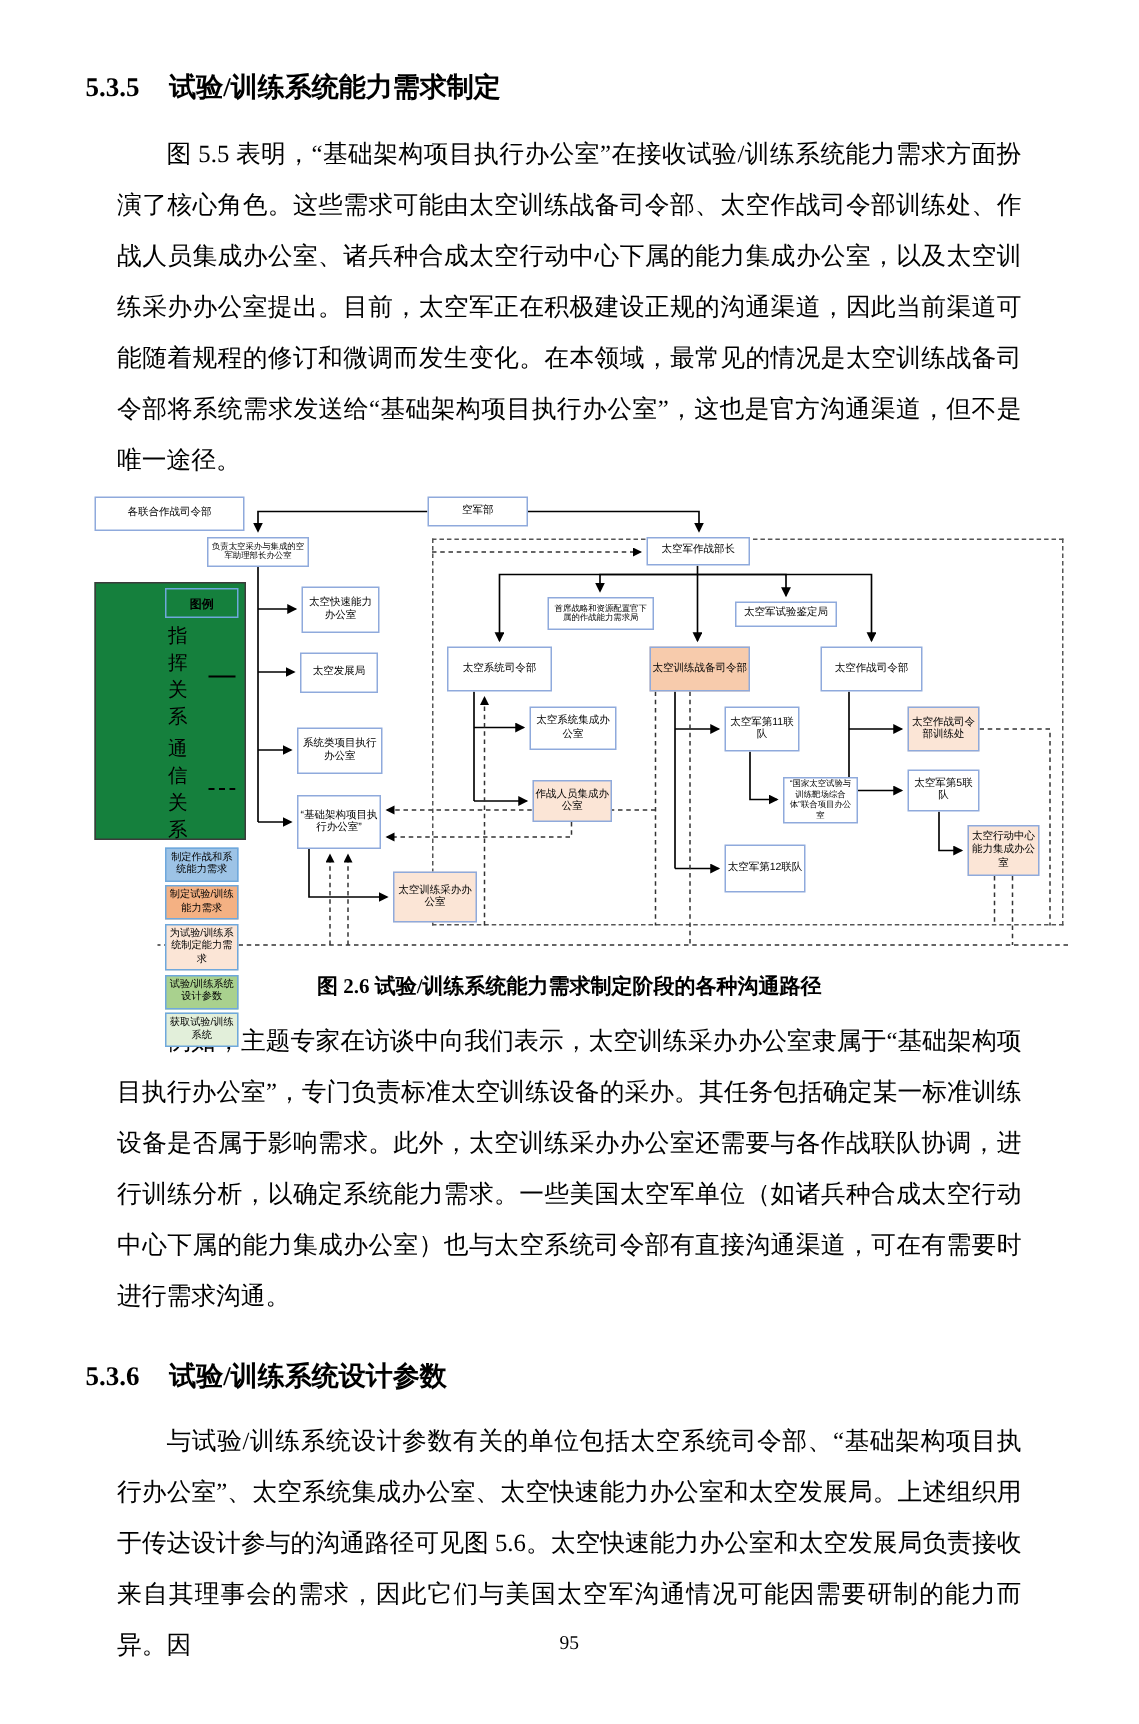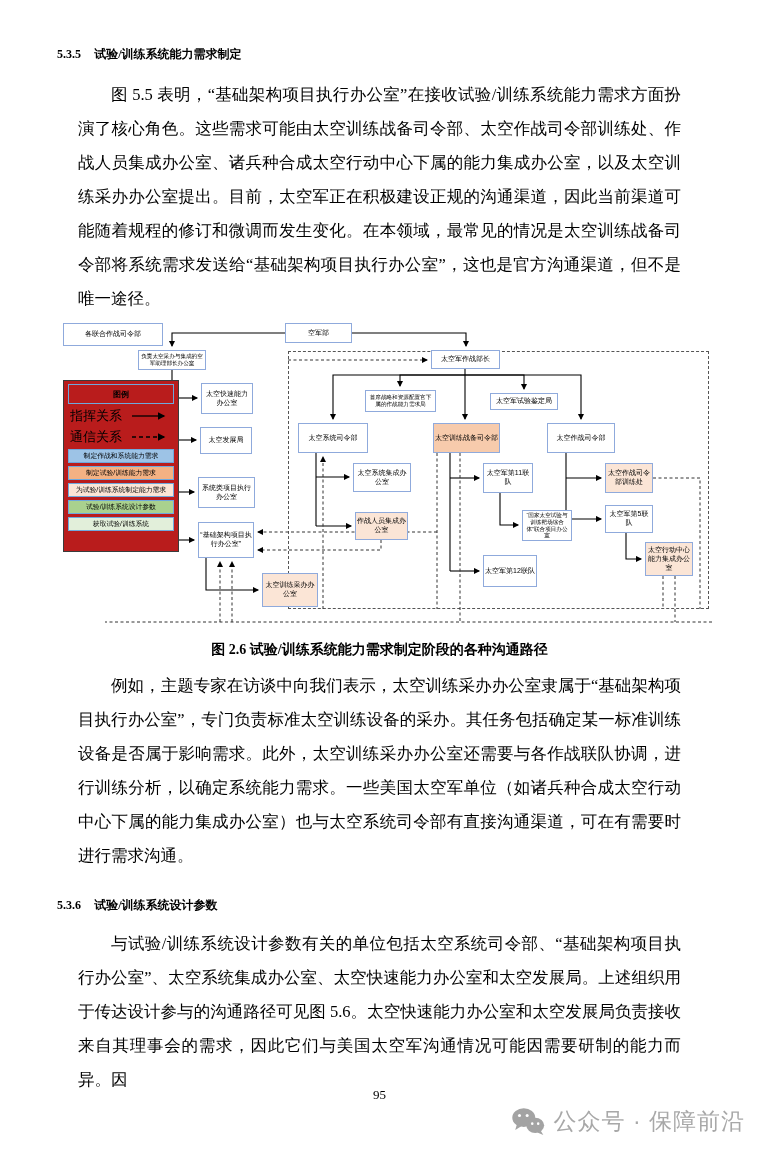--- a/index.html
+++ b/index.html
@@ -6,21 +6,21 @@
   .page{
     position:relative;
     width:759px;height:1149px;
     background:#ffffff;
     font-family:"Liberation Serif","DejaVu Serif",serif;
     color:#000;
     overflow:hidden;
   }
   .sec-heading{
     margin:46px 57px 16px 57px;
-    font-size:12px;
+    font-size:18px;
     font-weight:bold;
     line-height:1.35;
   }
   .sec-heading .ht{margin-left:1.1em;}
   .sec-heading.second{margin-top:24px;margin-bottom:14px;}
   .para{
     margin:0 78px;
     font-size:16.5px;
     line-height:34px;
     text-align:justify;
@@ -42,22 +42,22 @@
   }
   .node{
     position:absolute;z-index:2;box-sizing:border-box;
     border:1px solid #8FAADC;background:#fff;
     display:flex;align-items:center;justify-content:center;
     text-align:center;font-size:7px;line-height:1.25;padding:1px;
   }
   .node.small{font-size:5.6px;line-height:1.2;}
   
   .legend{
-    position:absolute;left:3px;top:60px;width:116px;height:172px;z-index:2;
-    border:1.5px solid #3b3b3b;background:#b91c1c;box-sizing:border-box;
+    position:absolute;left:3px;top:60px;width:101px;height:172px;z-index:2;
+    border:1.5px solid #3b3b3b;background:#15803d;box-sizing:border-box;padding-left:42px;
   }
   .legend-title{
     height:18px;margin:3px 4px 2px 4px;border:1px solid #6fa8dc;
     display:flex;align-items:center;justify-content:center;
     font-size:8px;font-weight:bold;
   }
   .lg-row{display:flex;align-items:center;justify-content:space-between;
     font-size:13px;margin:3px 6px 2px 6px;}
   .lg-box{
     border:1px solid #6fa8dc;margin:2.5px 4px;padding:2px 1px;
@@ -201,27 +201,14 @@
   <div class="para after-fig">例如，主题专家在访谈中向我们表示，太空训练采办办公室隶属于“基础架构项目执行办公室”，专门负责标准太空训练设备的采办。其任务包括确定某一标准训练设备是否属于影响需求。此外，太空训练采办办公室还需要与各作战联队协调，进行训练分析，以确定系统能力需求。一些美国太空军单位（如诸兵种合成太空行动中心下属的能力集成办公室）也与太空系统司令部有直接沟通渠道，可在有需要时进行需求沟通。</div>
 
   <div class="sec-heading second">
     <span>5.3.6</span><span class="ht">试验/训练系统设计参数</span>
   </div>
 
   <div class="para last">与试验/训练系统设计参数有关的单位包括太空系统司令部、“基础架构项目执行办公室”、太空系统集成办公室、太空快速能力办公室和太空发展局。上述组织用于传达设计参与的沟通路径可见图 5.6。太空快速能力办公室和太空发展局负责接收来自其理事会的需求，因此它们与美国太空军沟通情况可能因需要研制的能力而异。因</div>
 
   <div class="page-number">95</div>
 
-  <div class="watermark">
-    <svg width="34" height="29" viewBox="0 0 40 34">
-      <ellipse cx="15" cy="12.5" rx="13.5" ry="11" fill="#a3a3a3"></ellipse>
-      <polygon points="7,20 5,27 13,22" fill="#a3a3a3"></polygon>
-      <circle cx="10" cy="10" r="1.8" fill="#ffffff"></circle>
-      <circle cx="19" cy="10" r="1.8" fill="#ffffff"></circle>
-      <ellipse cx="28.5" cy="21.5" rx="10.5" ry="9" fill="#a3a3a3"></ellipse>
-      <polygon points="35,28 38,33 31,30" fill="#a3a3a3"></polygon>
-      <circle cx="25" cy="19.5" r="1.5" fill="#ffffff"></circle>
-      <circle cx="32" cy="19.5" r="1.5" fill="#ffffff"></circle>
-    </svg>
-    <span>公众号 · 保障前沿</span>
-  </div>
 
 </div>
 
 </body></html>

